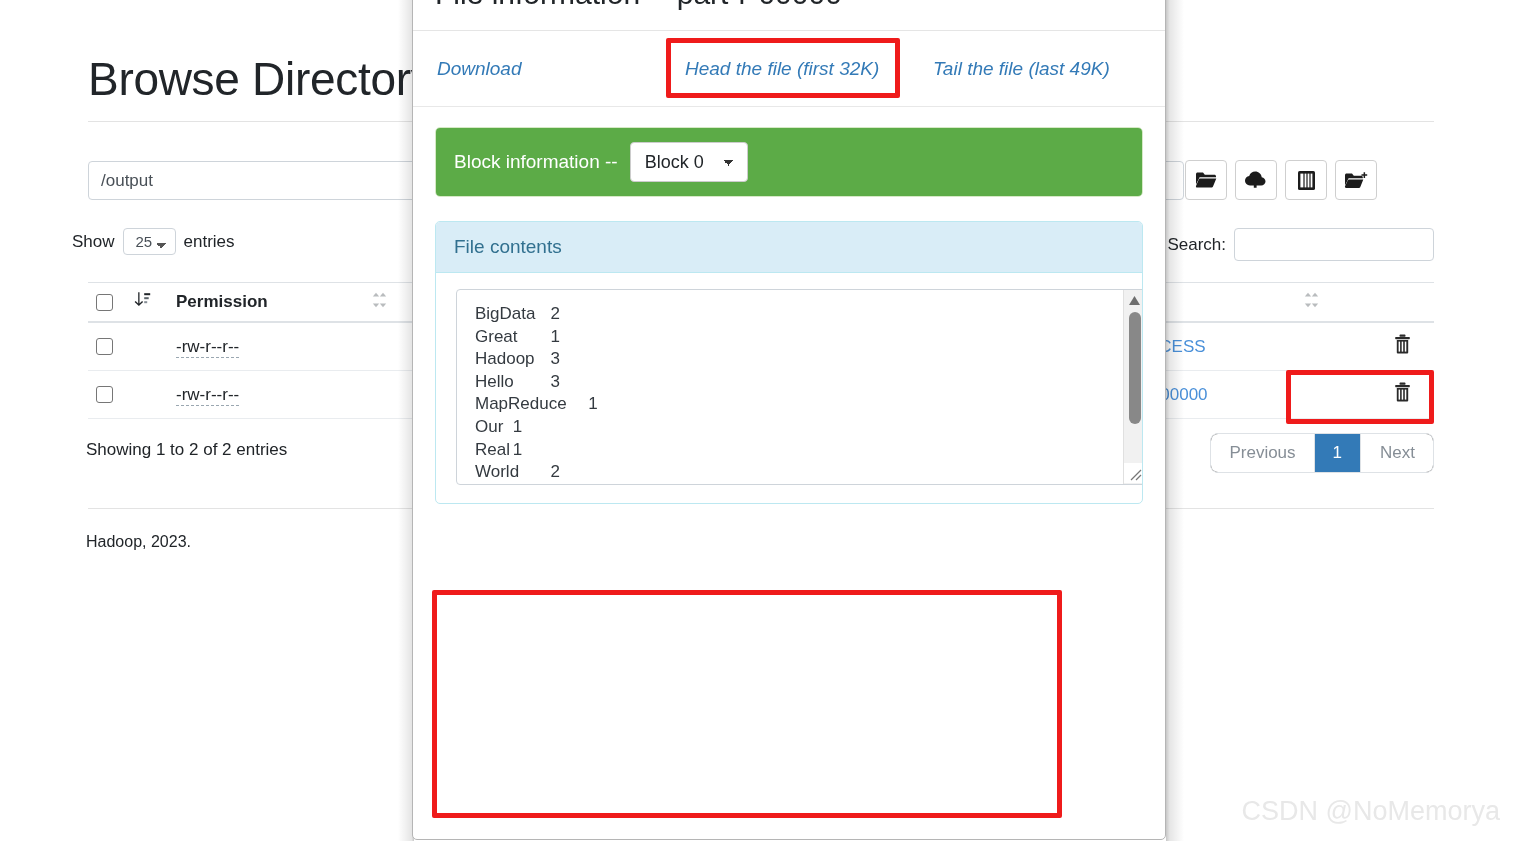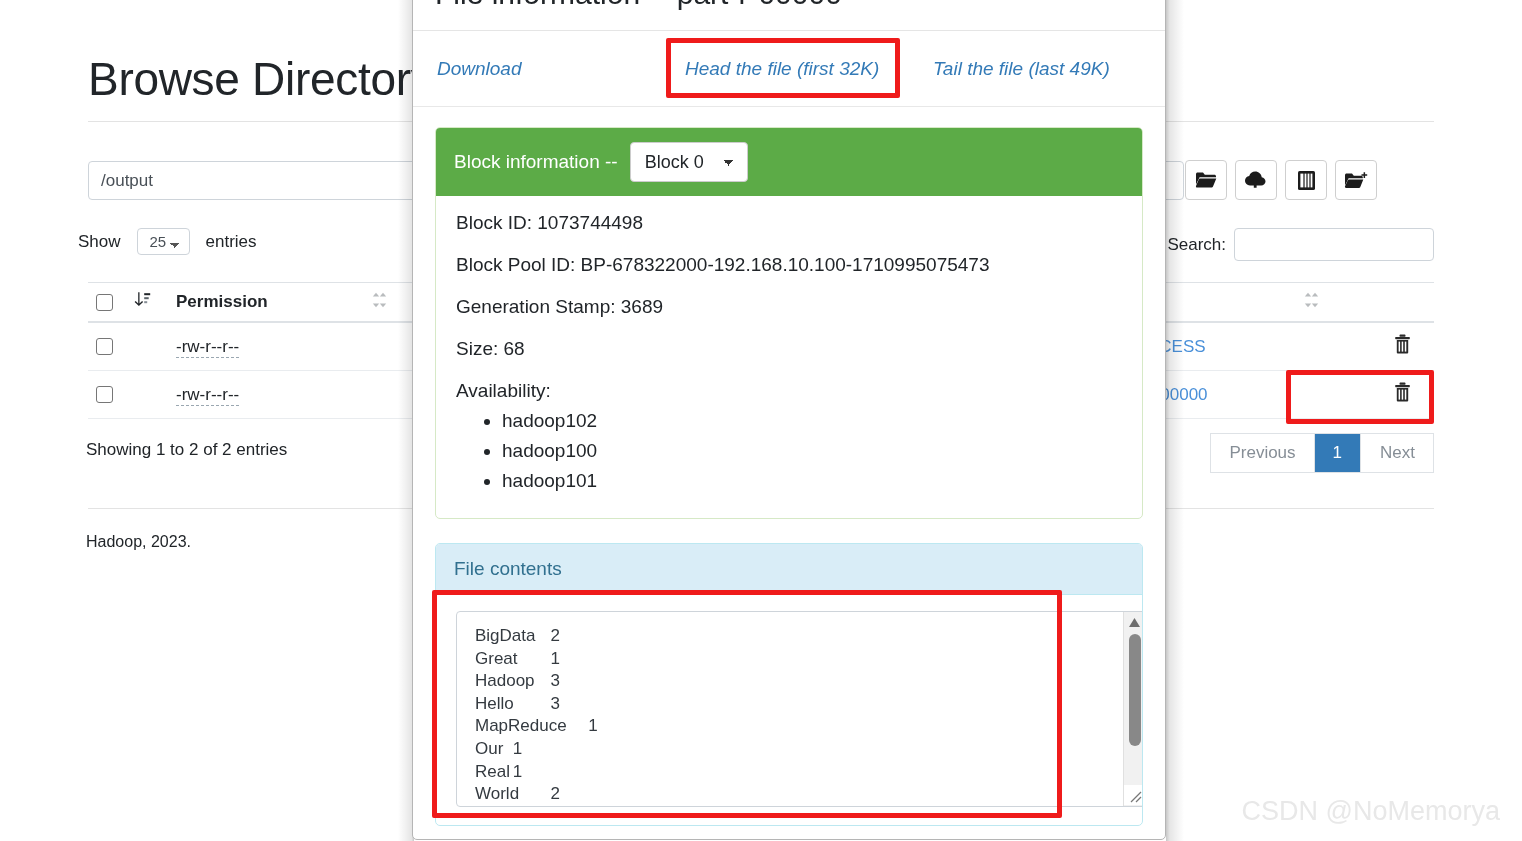--- a/index.html
+++ b/index.html
@@ -36,22 +36,22 @@
   .toolbar { position: absolute; left: 1185px; top: 160px; display: flex; gap: 8px; }
   .tool-btn {
     width: 42px; height: 40px;
     border: 1px solid #cfcfcf; border-radius: 4px; background: #fff;
     display: flex; align-items: center; justify-content: center;
     cursor: pointer; padding: 0;
   }
   .tool-btn svg { display: block; }
 
   .show-entries {
-    position: absolute; left: 78px; top: 228px;
-    font-size: 17px; color: #212529; display: flex; align-items: center; gap: 16px;
+    position: absolute; left: 72px; top: 228px;
+    font-size: 17px; color: #212529; display: flex; align-items: center; gap: 8px;
   }
   .entries-select {
     height: 27px; border: 1px solid #ced4da; border-radius: 4px;
     background: #fff; font-size: 15px; padding: 2px 22px 2px 12px; color: #495057;
     appearance: none; -webkit-appearance: none;
     background-image: linear-gradient(45deg, transparent 50%, #555 50%), linear-gradient(135deg, #555 50%, transparent 50%);
     background-position: calc(100% - 14px) 14px, calc(100% - 9px) 14px;
     background-size: 5px 5px, 5px 5px; background-repeat: no-repeat;
     font-family: "Liberation Sans", sans-serif; cursor: pointer;
   }
@@ -100,21 +100,21 @@
   }
   .name-link { color: #4a90d9; text-decoration: none; cursor: pointer; }
   .sort-ic { opacity: .38; }
   .sort-ic.active { opacity: 1; }
 
   .showing-note {
     position: absolute; left: 86px; top: 440px; font-size: 17px; color: #212529;
   }
   .pager {
     position: absolute; right: 88px; top: 433px;
-    display: flex; border: 1px solid #dee2e6; border-radius: 0; overflow: hidden;
+    display: flex; border: 1px solid #dee2e6; border-radius: 8px; overflow: hidden;
     background: #404040;
   }
   .pg {
     padding: 9px 18px; font-size: 17px; color: #868e96; background: #fff;
     cursor: pointer; border-right: 1px solid #dee2e6;
   }
   .pg:last-child { border-right: none; padding-left: 19px; }
   .pg.active { background: #337ab7; color: #fff; }
 
   .footer-rule {
@@ -443,32 +443,20 @@
 
     <div class="modal-body">
 
       <div class="panel-green">
         <div class="panel-green-head">
           <span>Block information --</span>
           <select class="block-select">
             <option>Block 0</option>
           </select>
         </div>
-        <div class="panel-green-body">
-          <p>Block ID: 1073744498</p>
-          <p>Block Pool ID: BP-678322000-192.168.10.100-1710995075473</p>
-          <p>Generation Stamp: 3689</p>
-          <p>Size: 68</p>
-          <p style="margin-bottom:8px;">Availability:</p>
-          <ul class="avail-list">
-            <li>hadoop102</li>
-            <li>hadoop100</li>
-            <li>hadoop101</li>
-          </ul>
-        </div>
       </div>
 
       <div class="panel-info">
         <div class="panel-info-head">File contents</div>
         <div class="panel-info-body">
           <div class="ta-wrap">
             <textarea class="file-textarea" readonly="" style="">BigData	2
 Great	1
 Hadoop	3
 Hello	3

